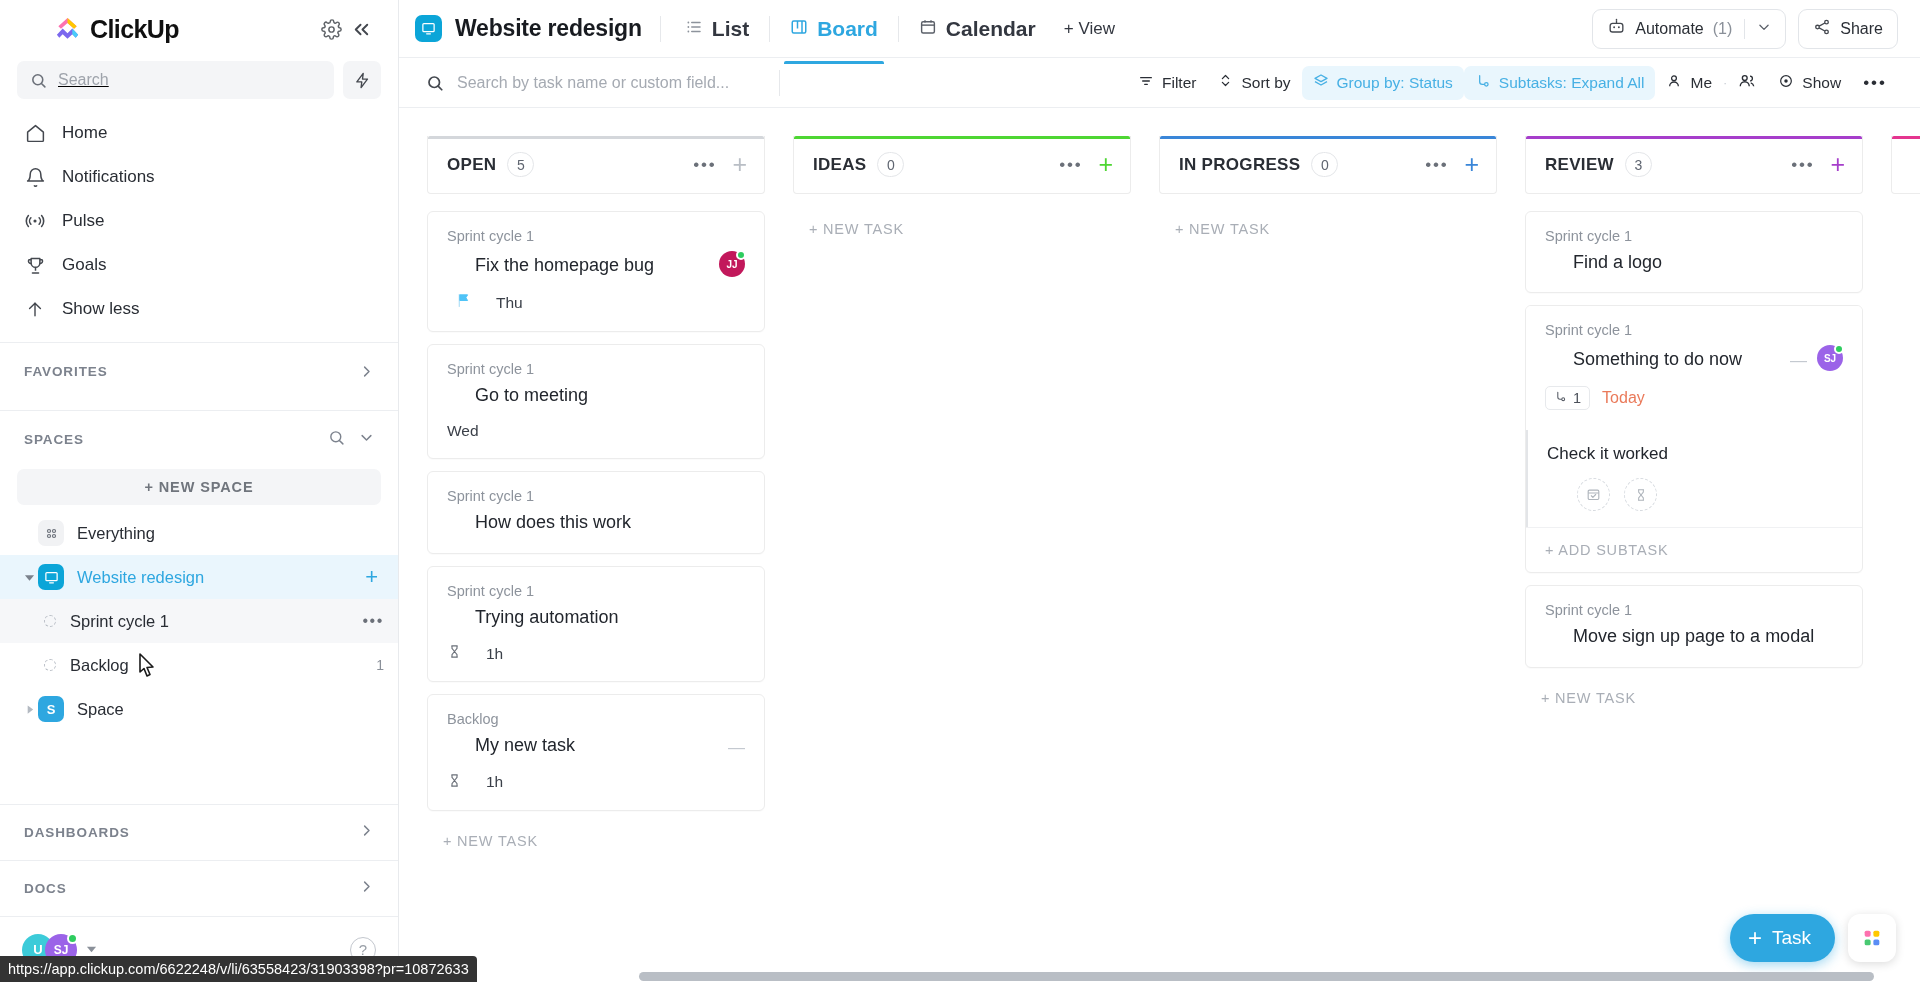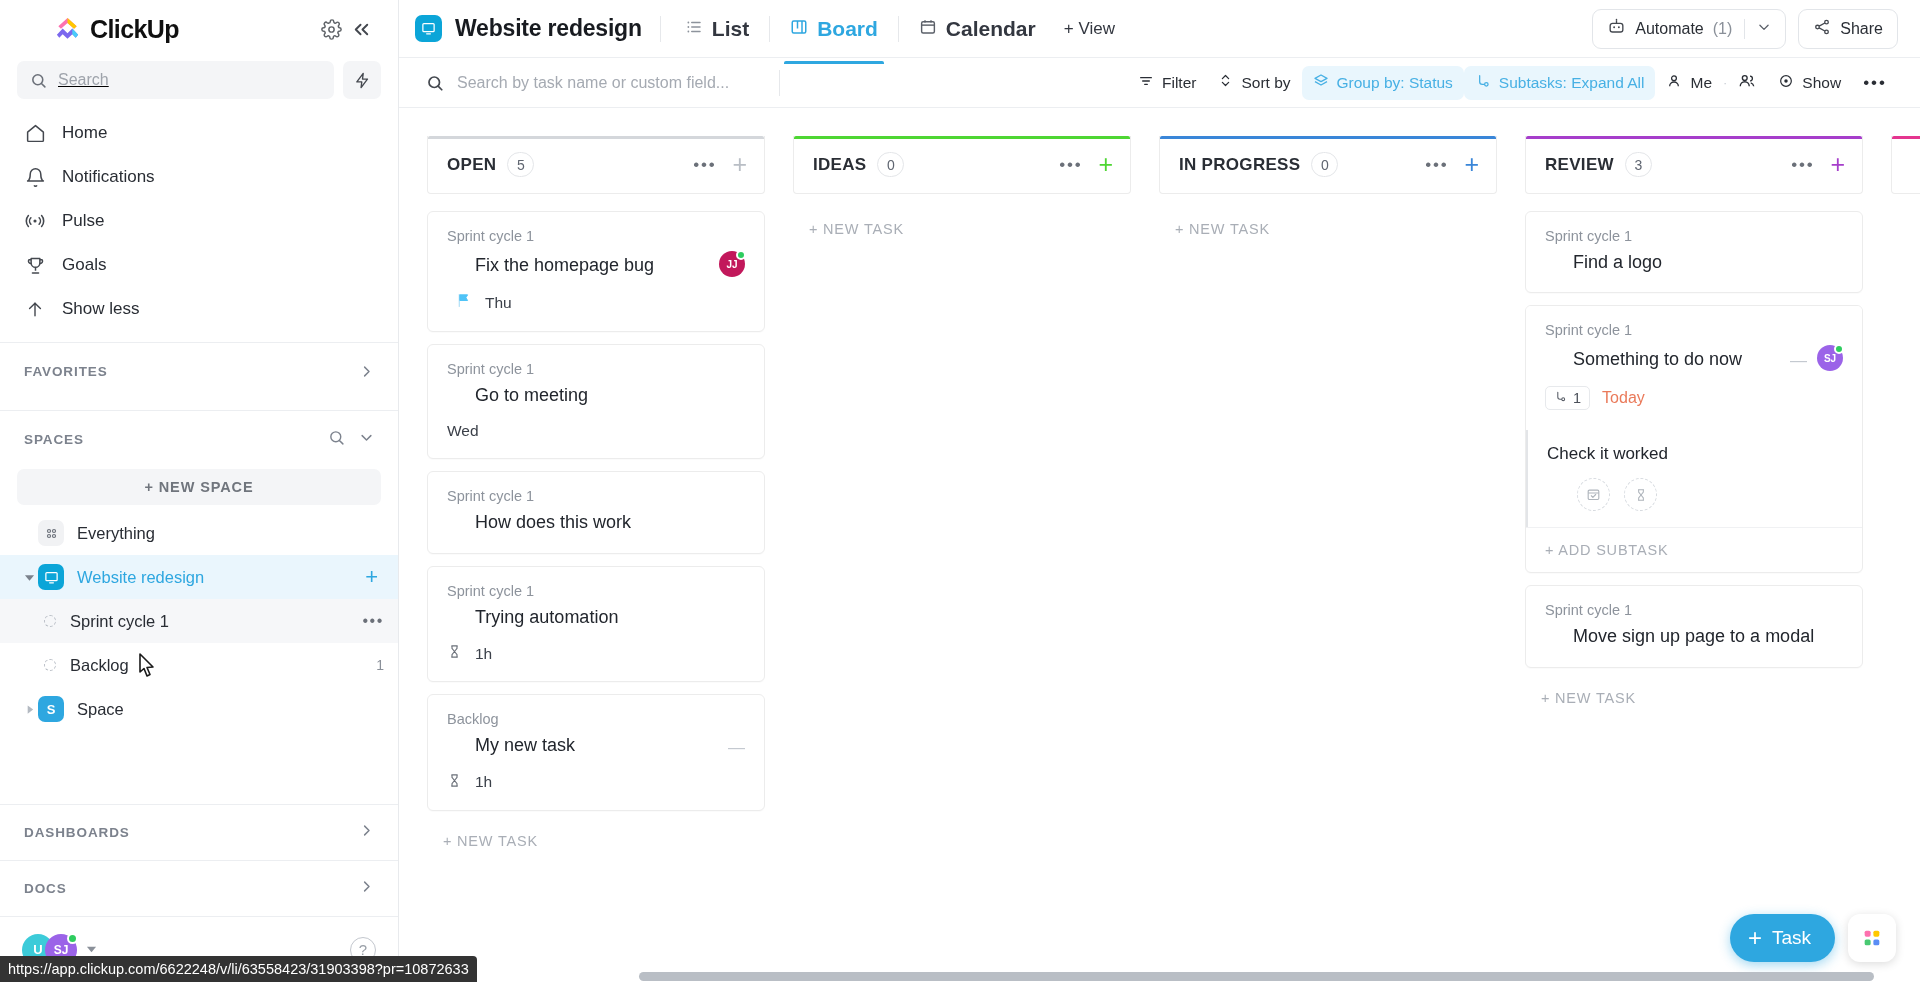--- a/index.html
+++ b/index.html
@@ -141,21 +141,21 @@
   .col-plus { font-size: 25px; line-height: 1; cursor: pointer; }
 
   .col-body { padding-top: 17px; overflow: hidden; flex: 1; }
 
   .card { background: #fff; border: 1px solid #ececec; border-radius: 6px; margin-bottom: 12px;
     padding: 16px 19px 18px 19px; cursor: pointer; box-shadow: 0 1px 1px rgba(0,0,0,0.02); }
   .card-list { font-size: 14.5px; color: #8d939c; margin-bottom: 7px; }
   .card-title-row { display: flex; align-items: flex-end; gap: 10px; margin-left: 28px; }
   .card-title { font-size: 18px; color: #22262d; flex: 1; line-height: 1.3; }
   .dash-ico { color: #c3c8cf; font-size: 17px; margin-left: 2px; }
-  .card-meta { display: flex; align-items: center; gap: 13px; margin-top: 15px; padding-left: 8px; }
+  .card-meta { display: flex; align-items: center; gap: 24px; margin-top: 15px; padding-left: 8px; }
   .meta-txt { font-size: 15.5px; color: #3b4049; }
   .meta-badge { display: inline-flex; align-items: center; gap: 6px; border: 1px solid #e7e9ec;
     border-radius: 5px; padding: 3px 8px; font-size: 14.5px; color: #4a4f58; }
   .meta-today { color: #ea7a5a; font-size: 16px; }
 
   .subtask { border-left: 2px solid #e3e5e8; margin: 2px 0 0 0; padding: 14px 19px 16px 19px; }
   .subtask-title { font-size: 17px; color: #22262d; }
   .sub-actions { display: flex; gap: 14px; margin-top: 14px; padding-left: 30px; }
   .dash-circle { width: 33px; height: 33px; border-radius: 50%; border: 1.5px dashed #d6dadf;
     display: flex; align-items: center; justify-content: center; color: #aeb4bb; cursor: pointer; }

